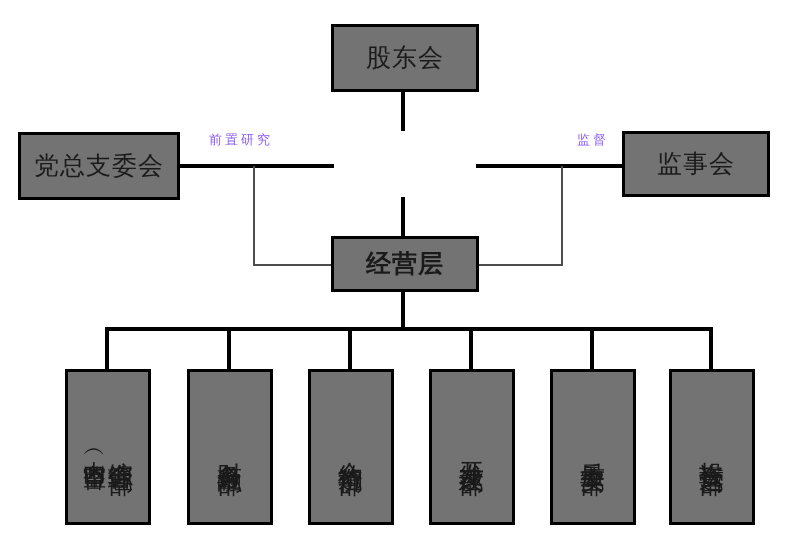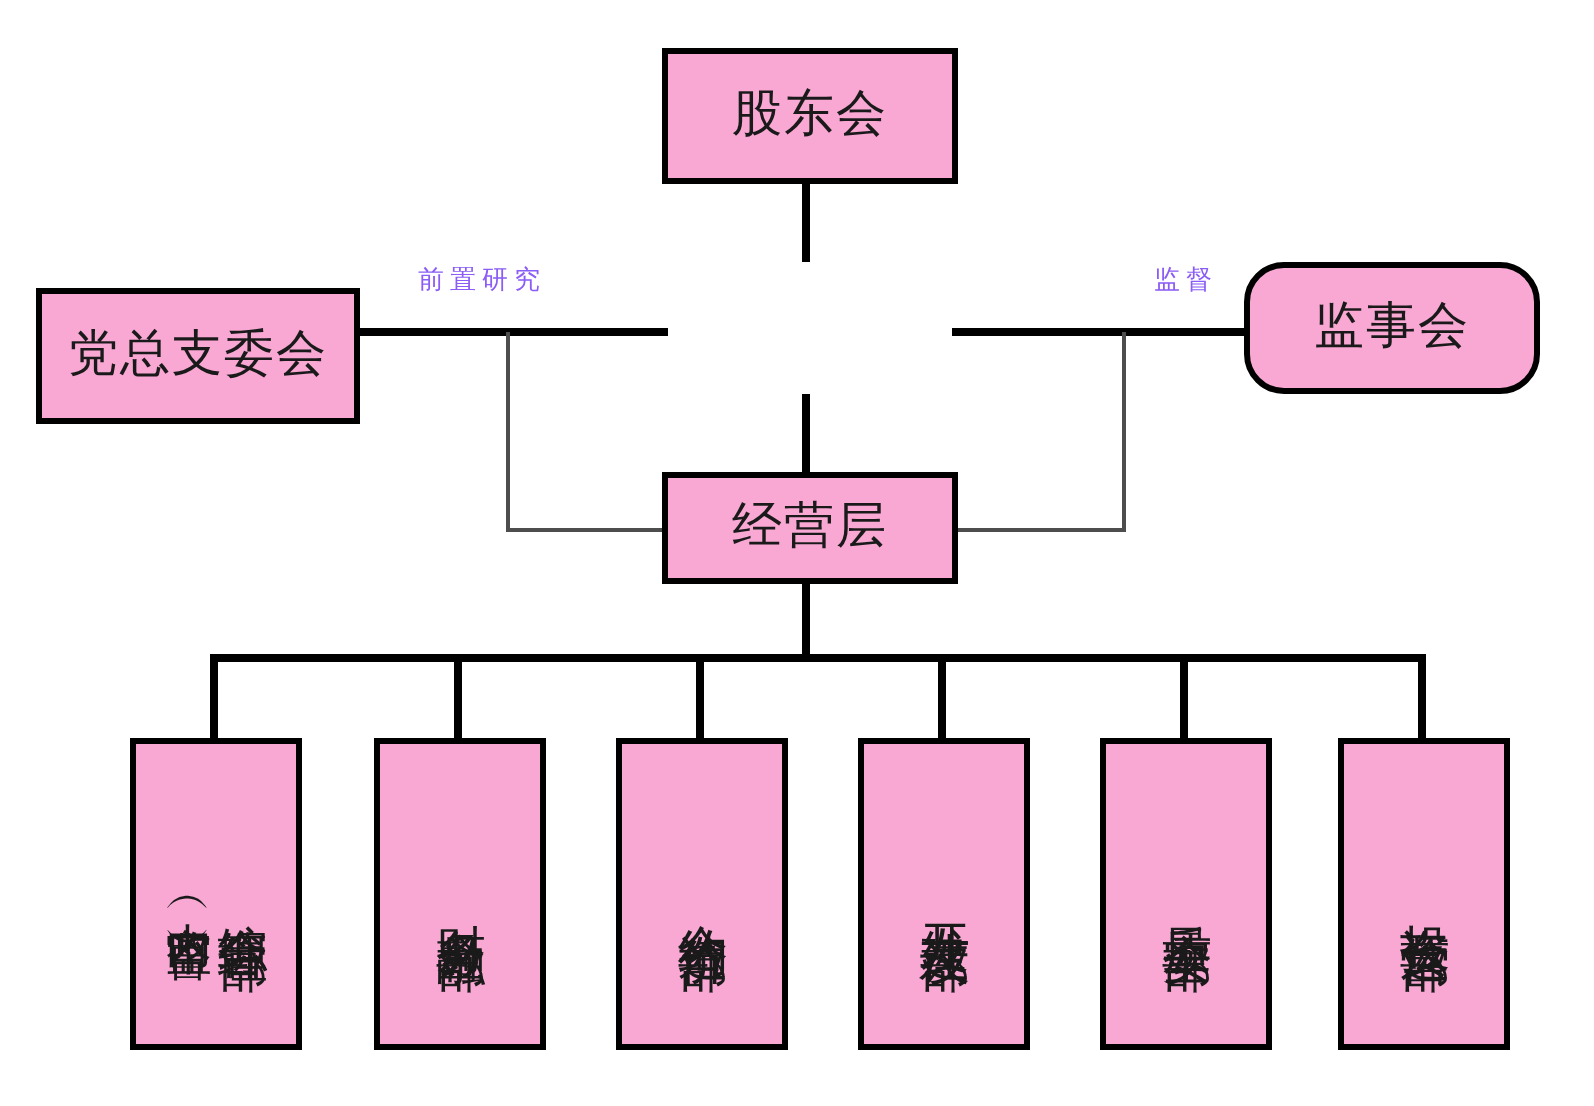--- a/index.html
+++ b/index.html
@@ -10,21 +10,21 @@
     overflow:hidden;
   }
   #chart{
     position:relative;
     width:797px;height:553px;
   }
   .box{
     position:absolute;
     box-sizing:border-box;
     border:3px solid #000000;
-    background:#f9a8d4;
+    background:#737373;
     display:flex;
     align-items:center;
     justify-content:center;
     color:#1a1a1a;
     z-index:3;
   }
   .box-label{
     font-size:25px;
     letter-spacing:1px;
     line-height:1.1;
@@ -107,30 +107,30 @@
   <div class="line" style="left:590px;top:327px;width:4px;height:43px;"></div>
   <div class="line" style="left:709px;top:327px;width:4px;height:43px;"></div>
 
   <div class="edge-label" style="left:206px;top:131px;">前置研究</div>
   <div class="edge-label" style="left:526px;top:131px;margin-left:48px;">监督</div>
 
   <div class="box" style="left:331px;top:24px;width:148px;height:68px;">
     <span class="box-label">股东会</span>
   </div>
 
-  <div class="box" style="left:18px;top:144px;width:162px;height:68px;">
+  <div class="box" style="left:18px;top:132px;width:162px;height:68px;">
     <span class="box-label">党总支委会</span>
   </div>
 
 
-  <div class="box" style="left:622px;top:131px;width:148px;height:66px;border-radius:20px;">
+  <div class="box" style="left:622px;top:131px;width:148px;height:66px;">
     <span class="box-label">监事会</span>
   </div>
 
-  <div class="box" style="left:331px;top:236px;width:148px;height:56px;">
+  <div class="box" style="left:331px;top:236px;width:148px;height:56px;font-weight:bold;">
     <span class="box-label">经营层</span>
   </div>
 
   <div class="box dept" style="left:65px;top:369px;width:86px;height:156px;">
     <div class="dept-inner">
       <span class="vcol">综合管理部</span>
       <span class="vcol sub">（内审监督）</span>
     </div>
   </div>
 

